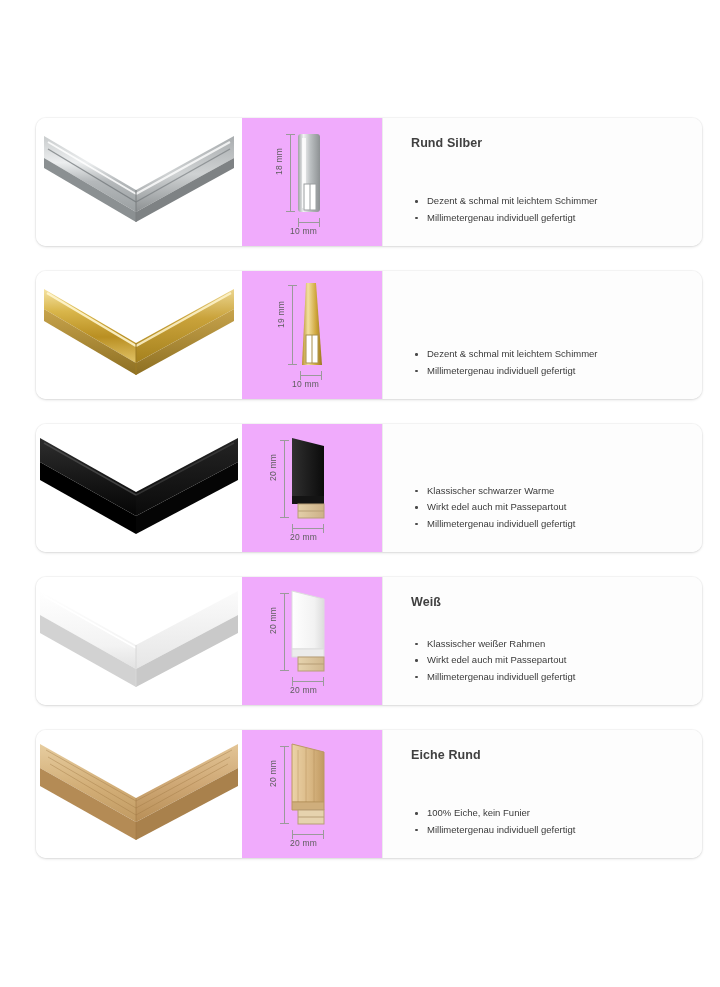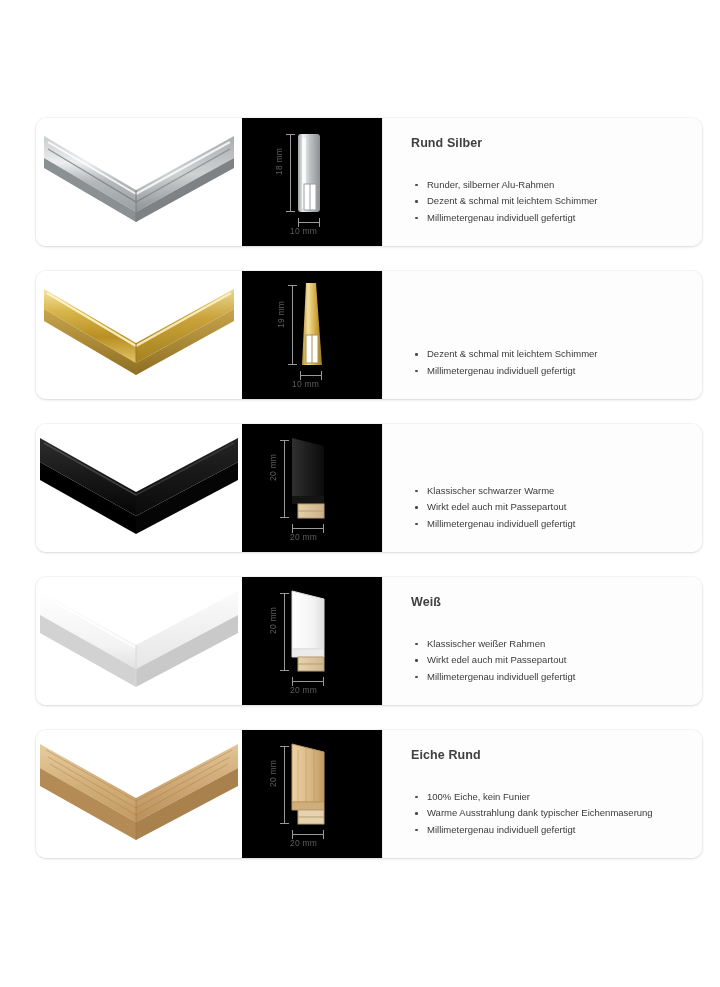--- a/index.html
+++ b/index.html
@@ -57,21 +57,21 @@
   .corner-art {
     position: absolute;
     inset: 0;
   }
 
   
   .profile-cell {
     width: 140px;
     flex: 0 0 140px;
     position: relative;
-    background: #000000;
+    background: #f0abfc;
     border-right: 1px solid #ececec;
   }
   .profile-art {
     position: absolute;
     inset: 0;
   }
   .dim-v {
     position: absolute;
     font-size: 8.5px;
     color: #5d5d5d;
@@ -199,21 +199,20 @@
         <div class="tick" style="left:44px; top:93px; width:9px; height:1px;"></div>
         <div class="dim-v" style="left:32px; top:30px;">18 mm</div>
         <div class="line-h" style="left:56px; top:104px; width:22px;"></div>
         <div class="tick" style="left:56px; top:100px; width:1px; height:9px;"></div>
         <div class="tick" style="left:77px; top:100px; width:1px; height:9px;"></div>
         <div class="dim-h" style="left:48px; top:108px;">10 mm</div>
       </div>
       <div class="info-cell">
         <h3 class="frame-title">Rund Silber</h3>
         <ul class="bullets">
-          <li>Runder, silberner Alu-Rahmen</li>
           <li>Dezent &amp; schmal mit leichtem Schimmer</li>
           <li>Millimetergenau individuell gefertigt</li>
         </ul>
       </div>
     </div>
 
     <div class="frame-card">
       <div class="corner-cell">
         <svg class="corner-art" viewBox="0 0 206 128" preserveAspectRatio="none">
           <defs>
@@ -447,20 +446,19 @@
         <div class="dim-v" style="left:26px; top:30px;">20 mm</div>
         <div class="line-h" style="left:50px; top:104px; width:32px;"></div>
         <div class="tick" style="left:50px; top:100px; width:1px; height:9px;"></div>
         <div class="tick" style="left:81px; top:100px; width:1px; height:9px;"></div>
         <div class="dim-h" style="left:48px; top:108px;">20 mm</div>
       </div>
       <div class="info-cell">
         <h3 class="frame-title">Eiche Rund</h3>
         <ul class="bullets">
           <li>100% Eiche, kein Funier</li>
-          <li>Warme Ausstrahlung dank typischer Eichenmaserung</li>
           <li>Millimetergenau individuell gefertigt</li>
         </ul>
       </div>
     </div>
 
   </div>
 </div>
 
 </body></html>

